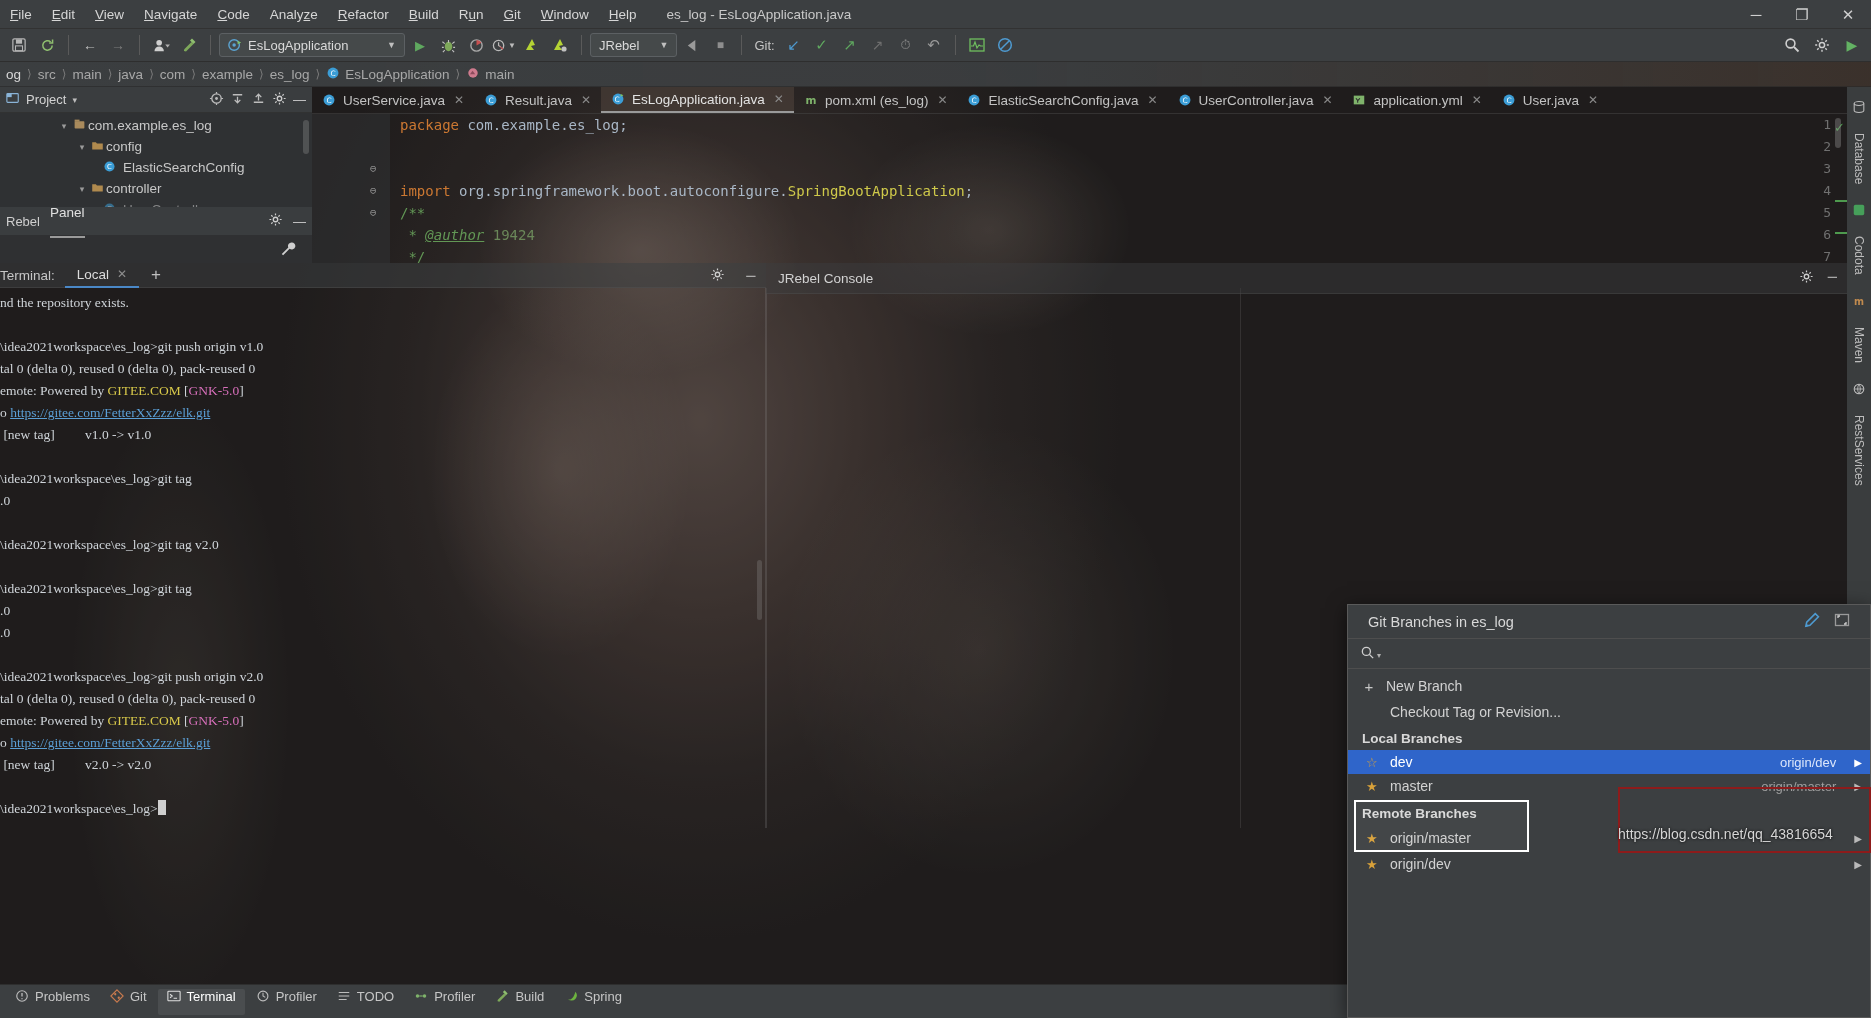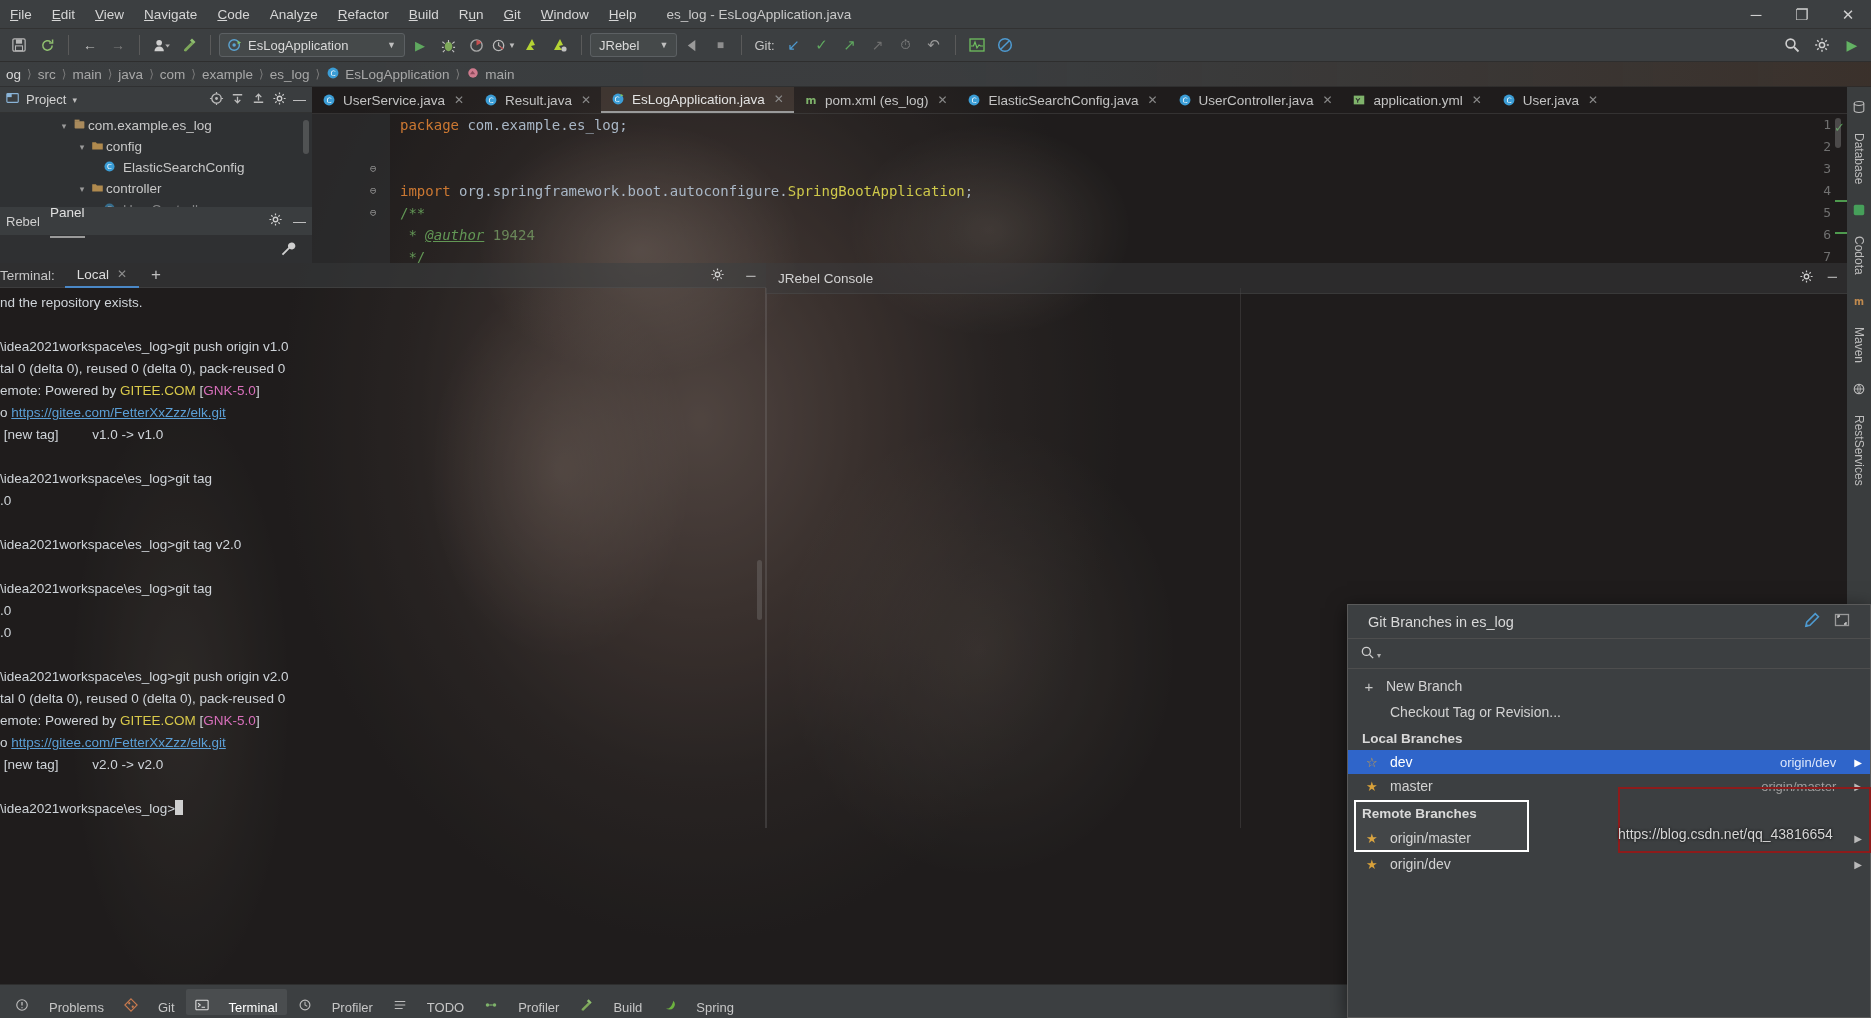--- a/index.html
+++ b/index.html
@@ -137,21 +137,21 @@
   .cons-actions { margin-left:auto; display:flex; gap:14px; padding-right:10px; color:#c7c7c7; }
 
   #cons-divider { position:absolute; top:288px; left:765px; width:2px; height:540px;
                   background:rgba(150,150,150,.22); z-index:29; }
   #cons-right-edge { position:absolute; top:288px; left:1240px; width:1px; height:540px;
                   background:rgba(150,150,150,.18); z-index:29; }
 
   
   #term-body {
     position:absolute; top:288px; left:0; width:766px; bottom:34px;
-    font-family:Liberation Sans, sans-serif; font-size:13.5px;
+    font-family:Liberation Serif, serif; font-size:13.5px;
     line-height:22px; color:#c8cdd3; padding-top:4px; z-index:28; overflow:hidden;
   }
   .tl { white-space:pre; height:22px; }
   .c-white  { color:#cfd4d9; }
   .c-yellow { color:#d8c94a; }
   .c-pink   { color:#d86fbb; }
   .c-link   { color:#5b9fd6; text-decoration:underline;margin-top:35px; }
   .caret { display:inline-block; width:8px; height:15px; background:#cfcfcf; vertical-align:-2px; }
 
   
@@ -197,21 +197,21 @@
     padding:8px 3px; white-space:nowrap;
   }
   .rail-ic { width:18px; height:18px; margin:5px 0; display:flex; align-items:center; justify-content:center; font-size:12px; }
 
   
   #statusbar {
     position:absolute; left:0; right:0; bottom:0; height:34px;
     background:#3c3f41; display:flex; align-items:center; gap:2px;
     padding-left:6px; z-index:42; border-top:1px solid #2e2e2e;
   }
-  .sb-item { display:flex; align-items:flex-end; gap:20px; height:26px; padding:0 9px;
+  .sb-item { display:flex; align-items:flex-start; gap:6px; height:26px; padding:0 9px;
              font-size:13px; color:#c6c6c6; border-radius:2px; }
   .sb-item.active { background:#4a4d4f; color:#ffffff; }
 
   
   #gitpop {
     position:absolute; left:1347px; top:604px; width:524px; height:414px;
     background:#3c3f41; border:1px solid #5a5a5a; z-index:60;
     box-shadow:0 4px 18px rgba(0,0,0,.55); font-size:14px;
   }
   #gp-head { height:33px; display:flex; align-items:center; padding:0 20px; color:#d8d8d8; }

